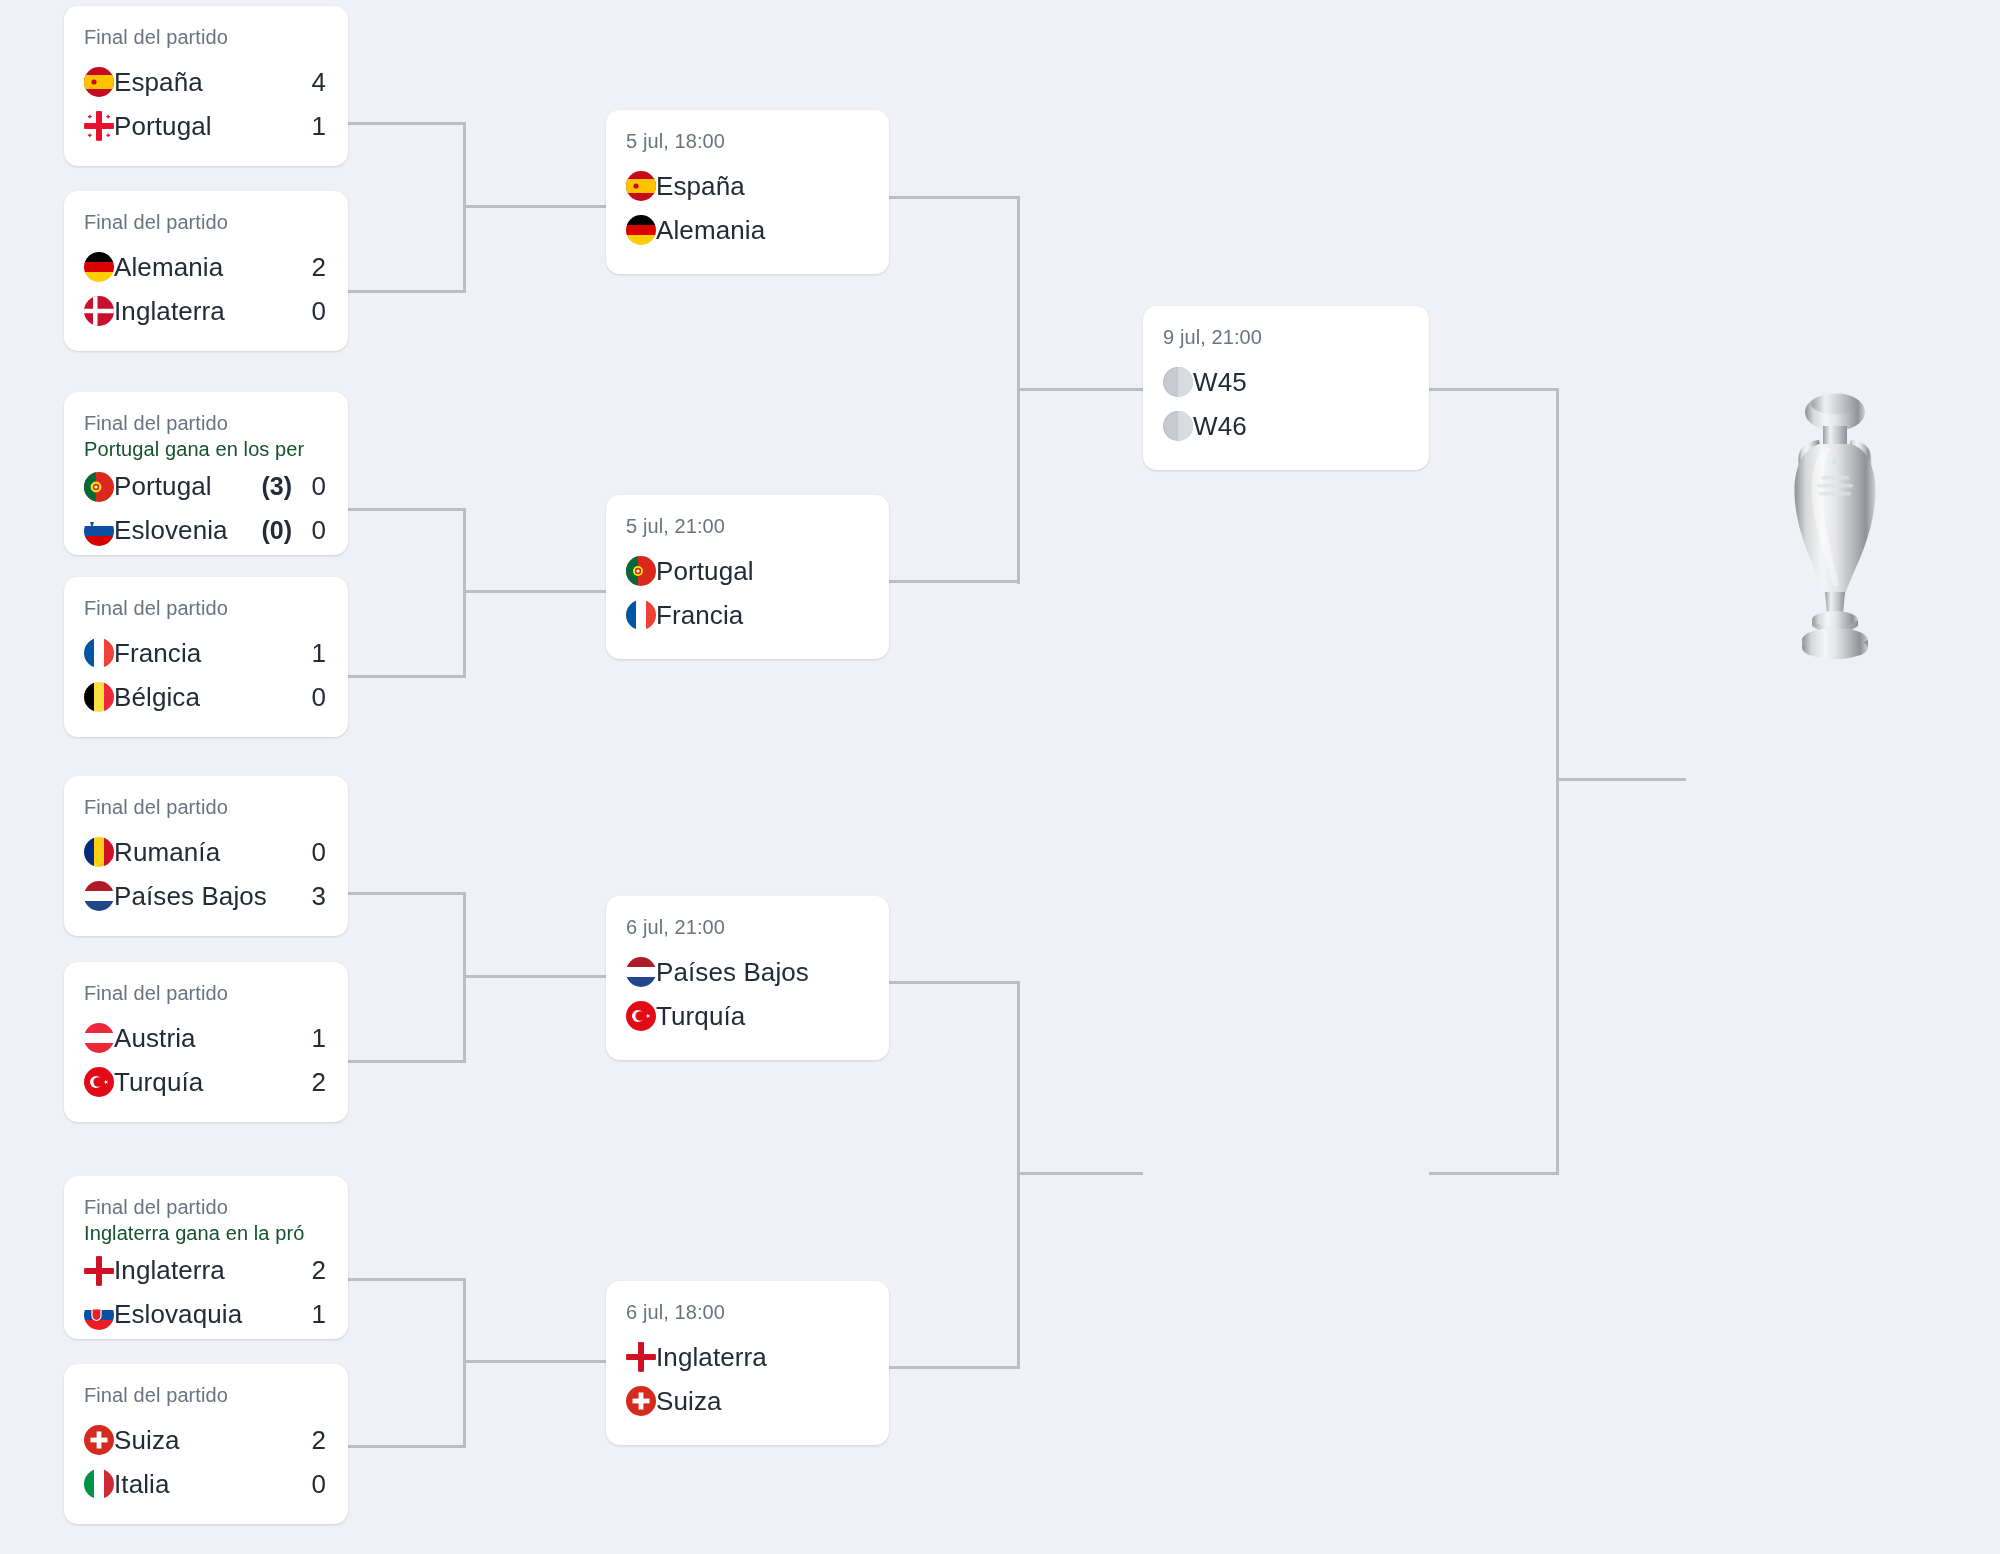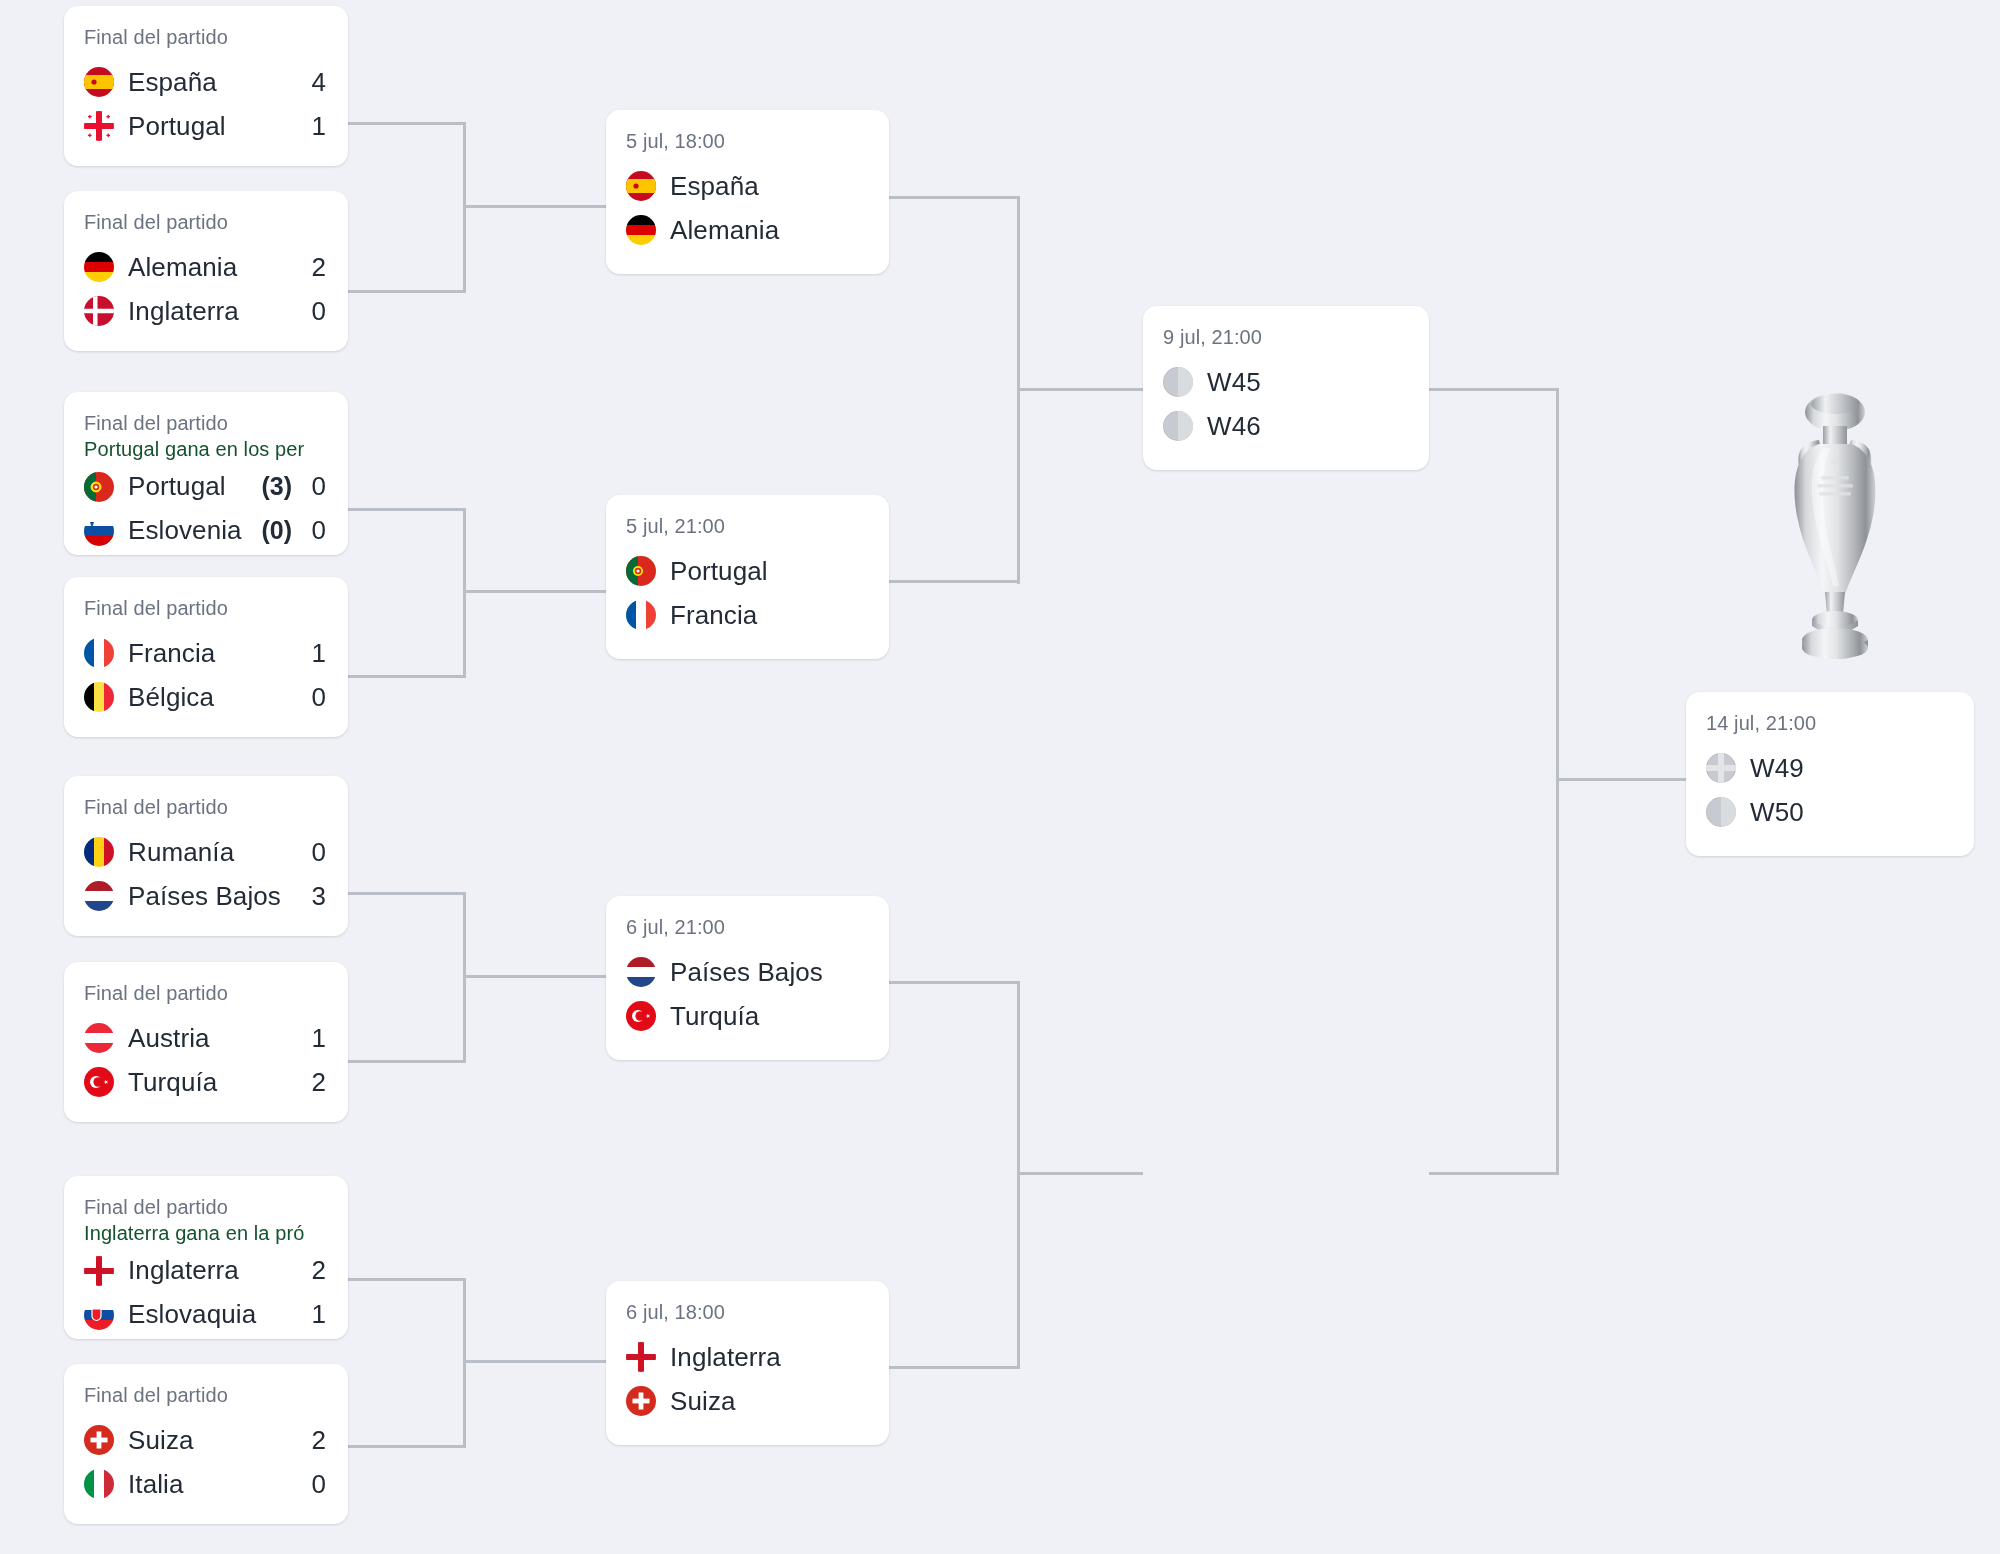--- a/index.html
+++ b/index.html
@@ -56,21 +56,20 @@
   .flag {
     width: 30px; height: 30px;
     border-radius: 50%;
     flex: 0 0 30px;
     overflow: hidden;
     position: relative;
     box-shadow: 0 0 0 1px rgba(0,0,0,.06) inset;
   }
   .flag svg { display: block; width: 30px; height: 30px; }
   .tname {
-    margin-left: 14px;
     font-size: 26px;
     color: #222b36;
     letter-spacing: .1px;
     white-space: nowrap;
   }
   .spacer { flex: 1 1 auto; min-width: 14px; }
   .pens {
     font-size: 25px;
     font-weight: 700;
     color: #222b36;
@@ -523,33 +522,20 @@
         <span class="tname">W45</span>
       </div>
       <div class="row">
         <span class="flag ph vsplit"></span>
         <span class="tname">W46</span>
       </div>
     </div>
   </div>
 
 
-  <div class="card" style="left:1686px; top:692px; width:288px; height:164px;">
-    <div class="card-status">14 jul, 21:00</div>
-    <div class="rows">
-      <div class="row">
-        <span class="flag ph cross"></span>
-        <span class="tname">W49</span>
-      </div>
-      <div class="row">
-        <span class="flag ph vsplit"></span>
-        <span class="tname">W50</span>
-      </div>
-    </div>
-  </div>
 
   <div id="trophy">
     <svg viewBox="0 0 120 280" width="120" height="280">
       <defs>
         <linearGradient id="silv" x1="0" y1="0" x2="1" y2="0">
           <stop offset="0%" stop-color="#8d9096"></stop>
           <stop offset="14%" stop-color="#d6d8da"></stop>
           <stop offset="34%" stop-color="#f4f5f6"></stop>
           <stop offset="52%" stop-color="#e2e4e6"></stop>
           <stop offset="72%" stop-color="#b6b9bd"></stop>

